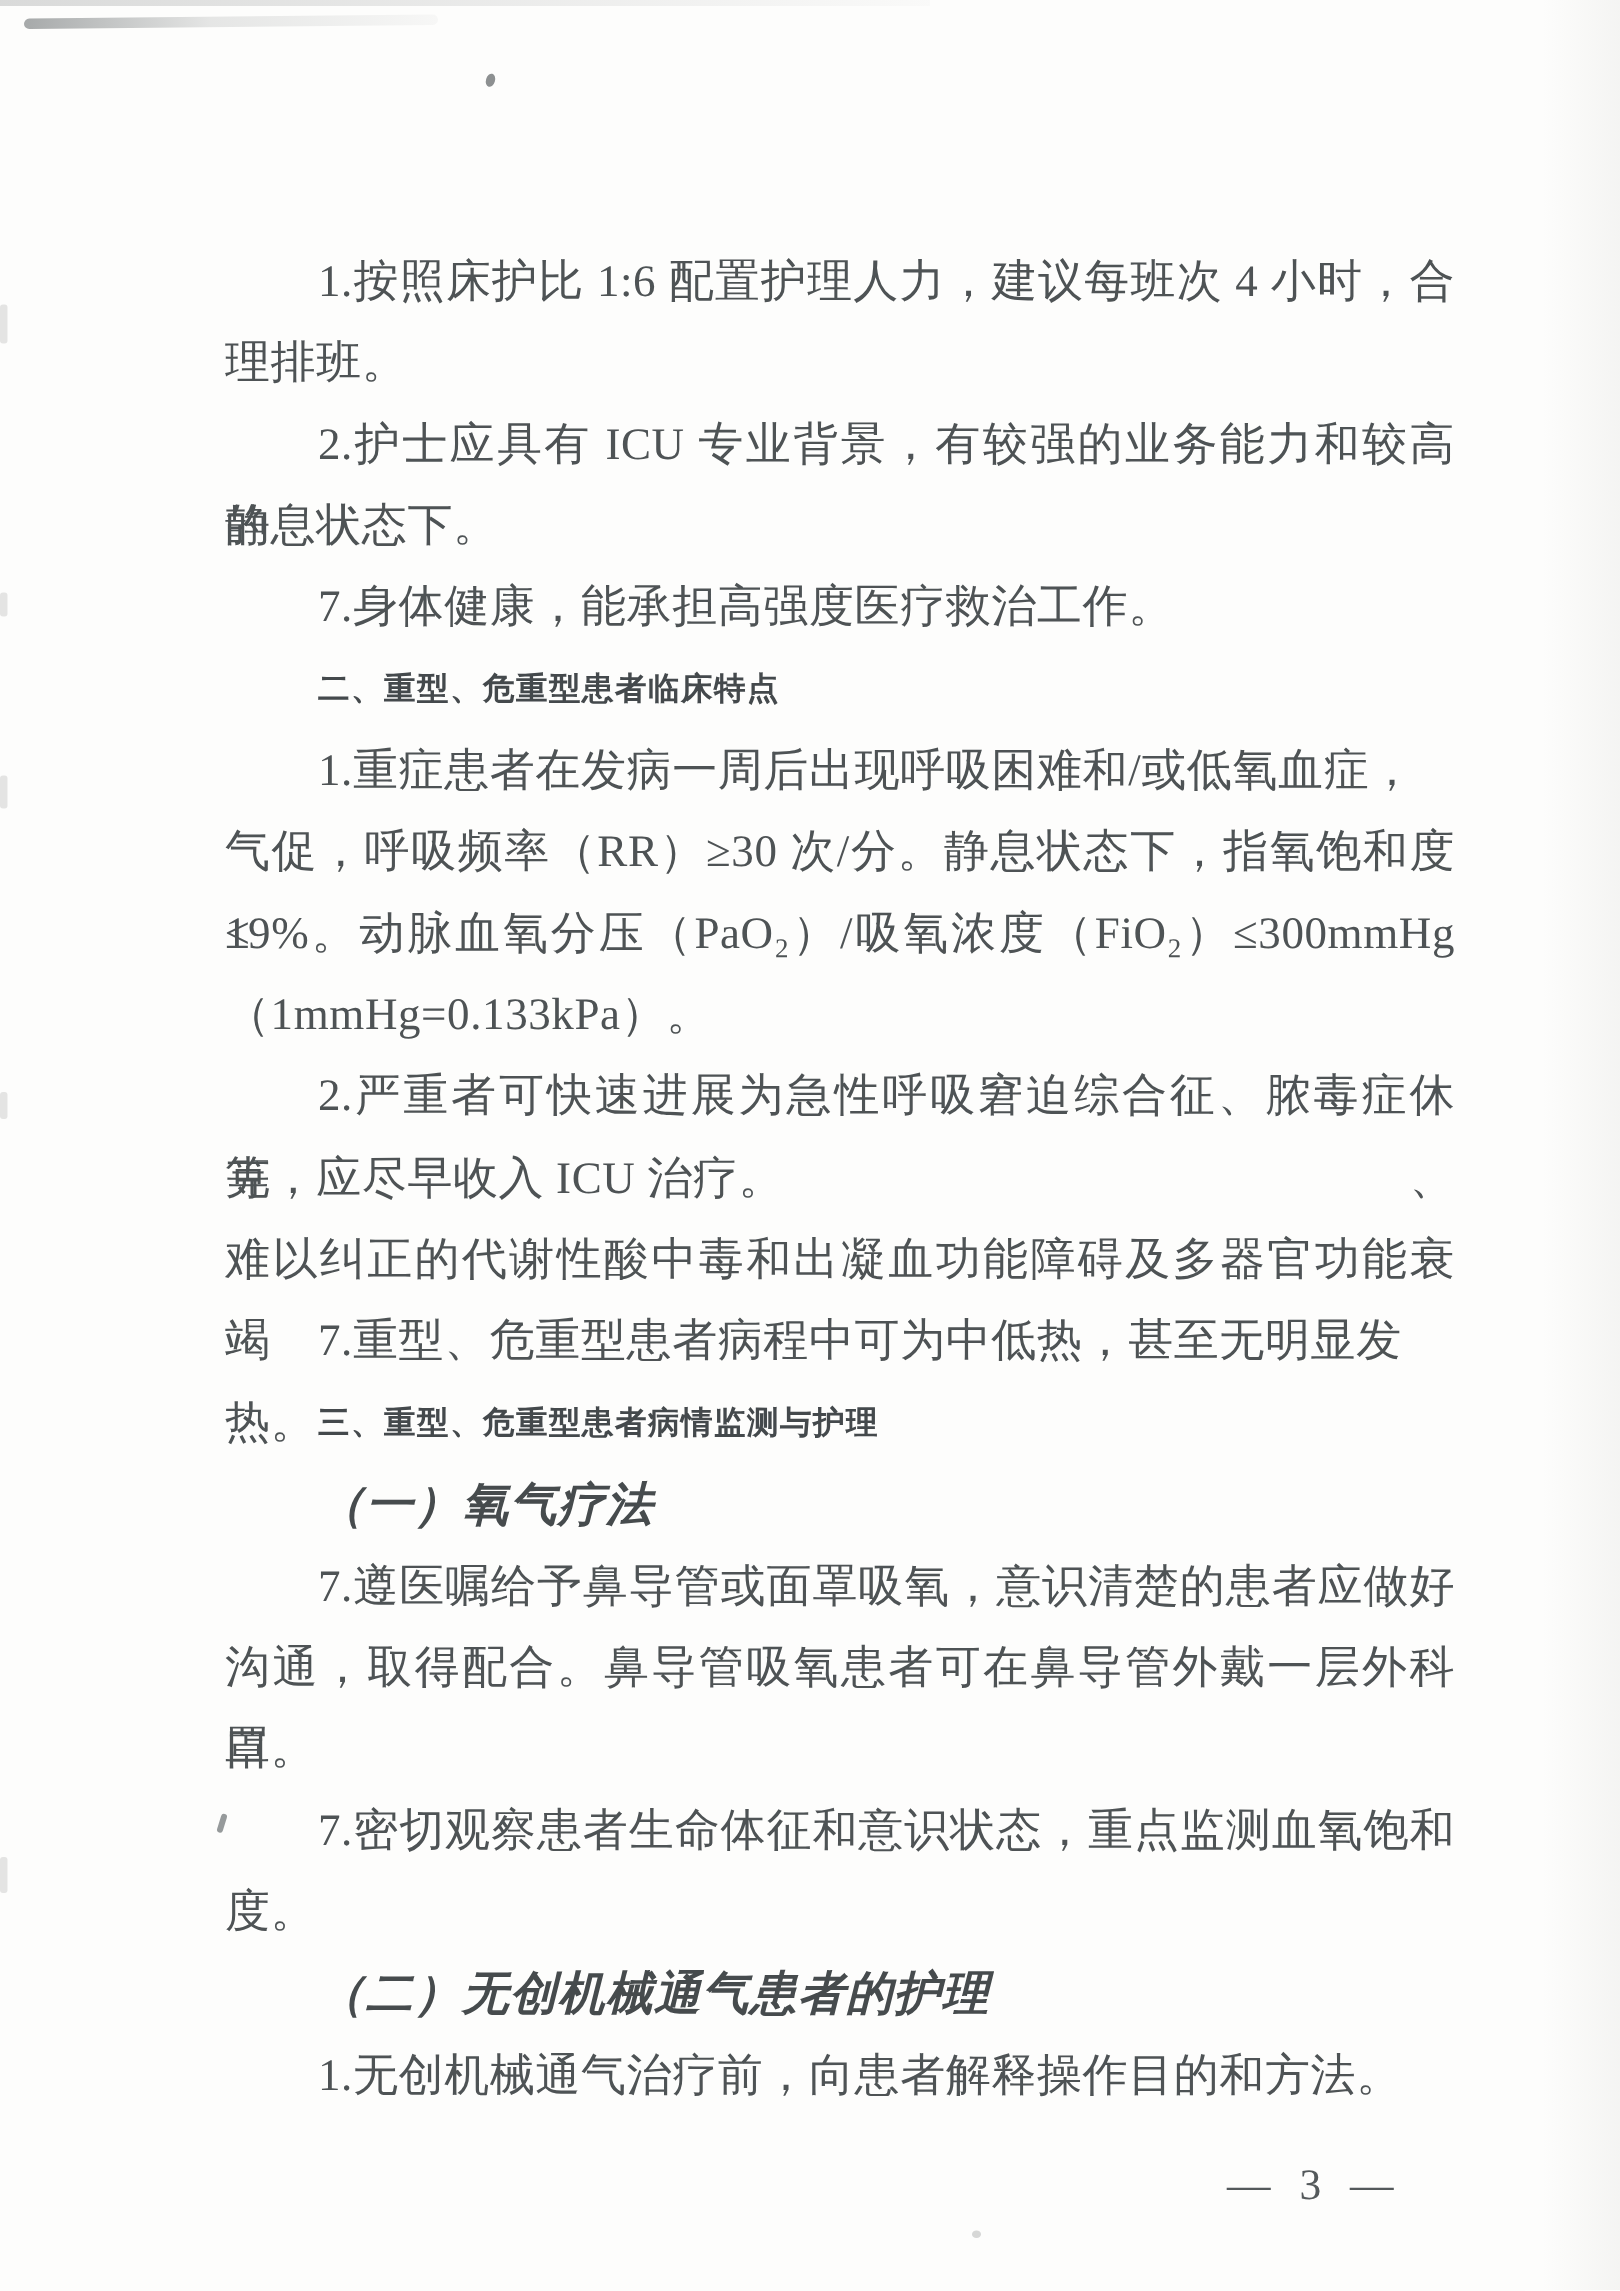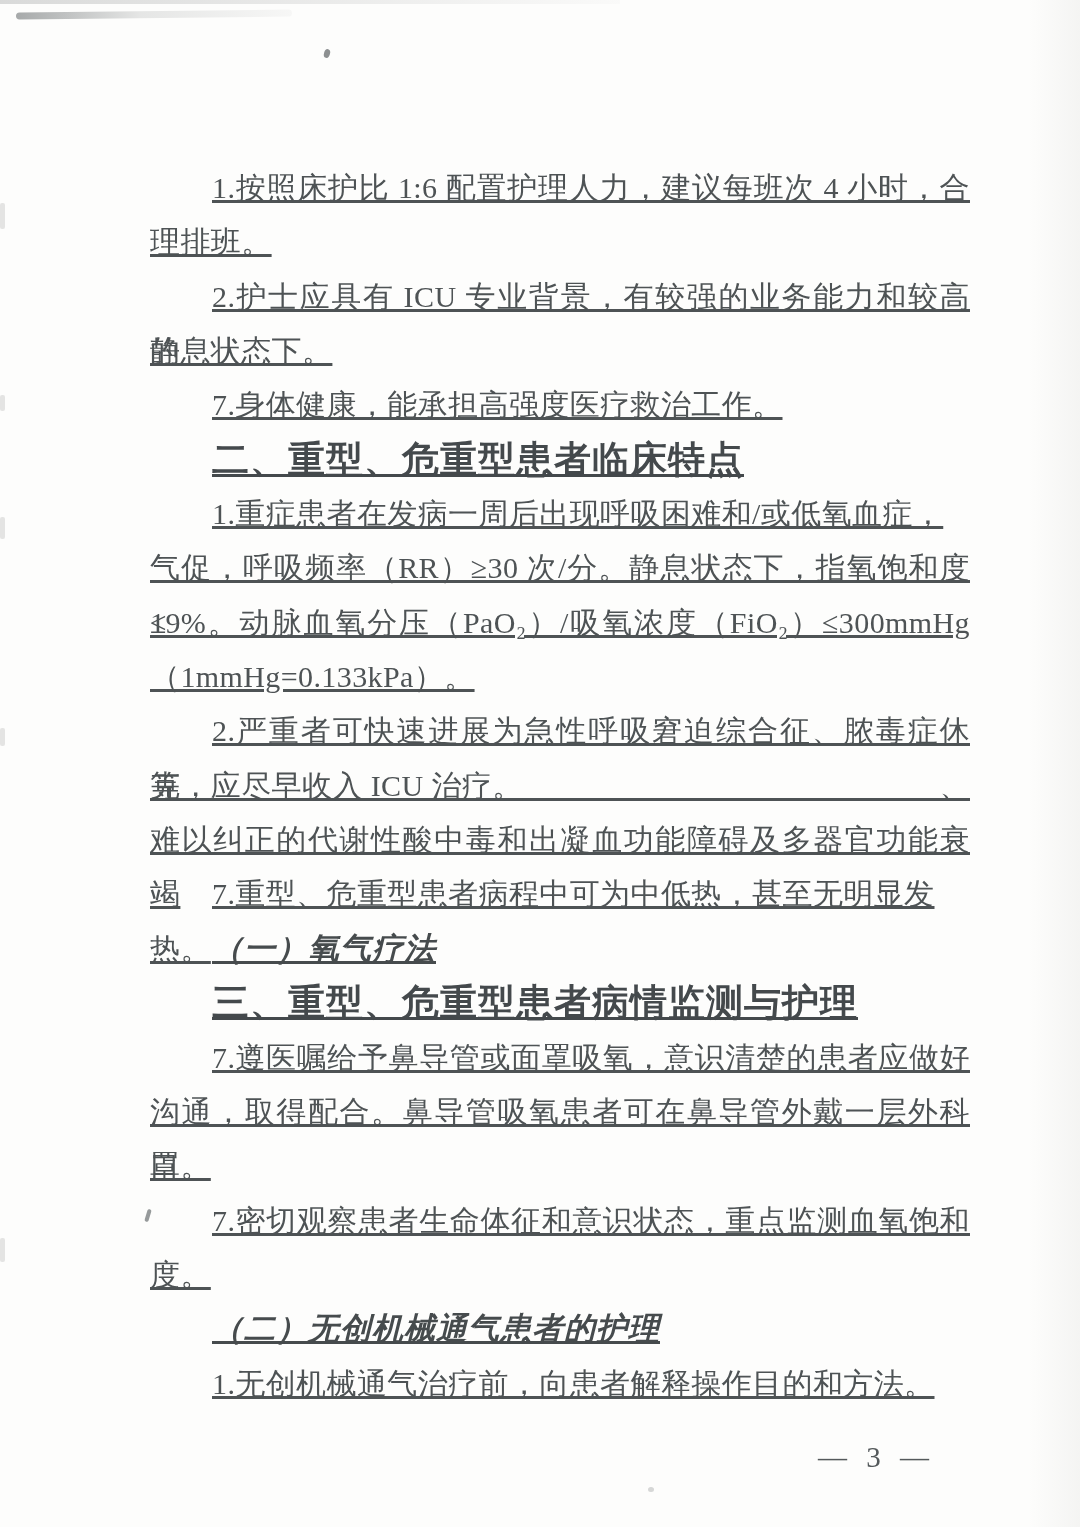--- a/index.html
+++ b/index.html
@@ -93,29 +93,28 @@
   }
   .paragraph { margin: 0; }
   .line {
     height: 54.35px;
     line-height: 54.35px;
     font-size: 30px;
     color: #4e5355;
     text-align: left;
     letter-spacing: 0.4px;
     white-space: normal;
-    text-decoration: underline;
   }
   .line.body {
     font-family: "Liberation Serif", "DejaVu Serif", serif;
   }
   .line.hei {
     font-family: "Liberation Sans", "DejaVu Sans", sans-serif;
     font-weight: 700;
-    font-size: 37px;
+    font-size: 21px;
     color: #44494c;
     letter-spacing: 1px;
   }
   .line.kai {
     font-family: "Liberation Serif", "DejaVu Serif", serif;
     font-weight: 700;
     font-style: italic;
     font-size: 31px;
     color: #464b4d;
     letter-spacing: 1px;
@@ -179,24 +178,24 @@
       </div>
       <div class="paragraph">
         <div class="line body indent justify">2.严重者可快速进展为急性呼吸窘迫综合征、脓毒症休克、</div>
         <div class="line body">等，应尽早收入 ICU 治疗。</div>
         <div class="line body justify">难以纠正的代谢性酸中毒和出凝血功能障碍及多器官功能衰竭</div>
       </div>
       <div class="paragraph">
         <div class="line body indent">7.重型、危重型患者病程中可为中低热，甚至无明显发热。</div>
       </div>
       <div class="paragraph">
+        <div class="line hei indent">三、重型、危重型患者病情监测与护理</div>
+      </div>
+      <div class="paragraph">
         <div class="line kai indent">（一）氧气疗法</div>
-      </div>
-      <div class="paragraph">
-        <div class="line hei indent">三、重型、危重型患者病情监测与护理</div>
       </div>
       <div class="paragraph">
         <div class="line body indent justify">7.遵医嘱给予鼻导管或面罩吸氧，意识清楚的患者应做好</div>
         <div class="line body justify">沟通，取得配合。鼻导管吸氧患者可在鼻导管外戴一层外科口</div>
         <div class="line body">罩。</div>
       </div>
       <div class="paragraph">
         <div class="line body indent justify">7.密切观察患者生命体征和意识状态，重点监测血氧饱和</div>
         <div class="line body">度。</div>
       </div>

